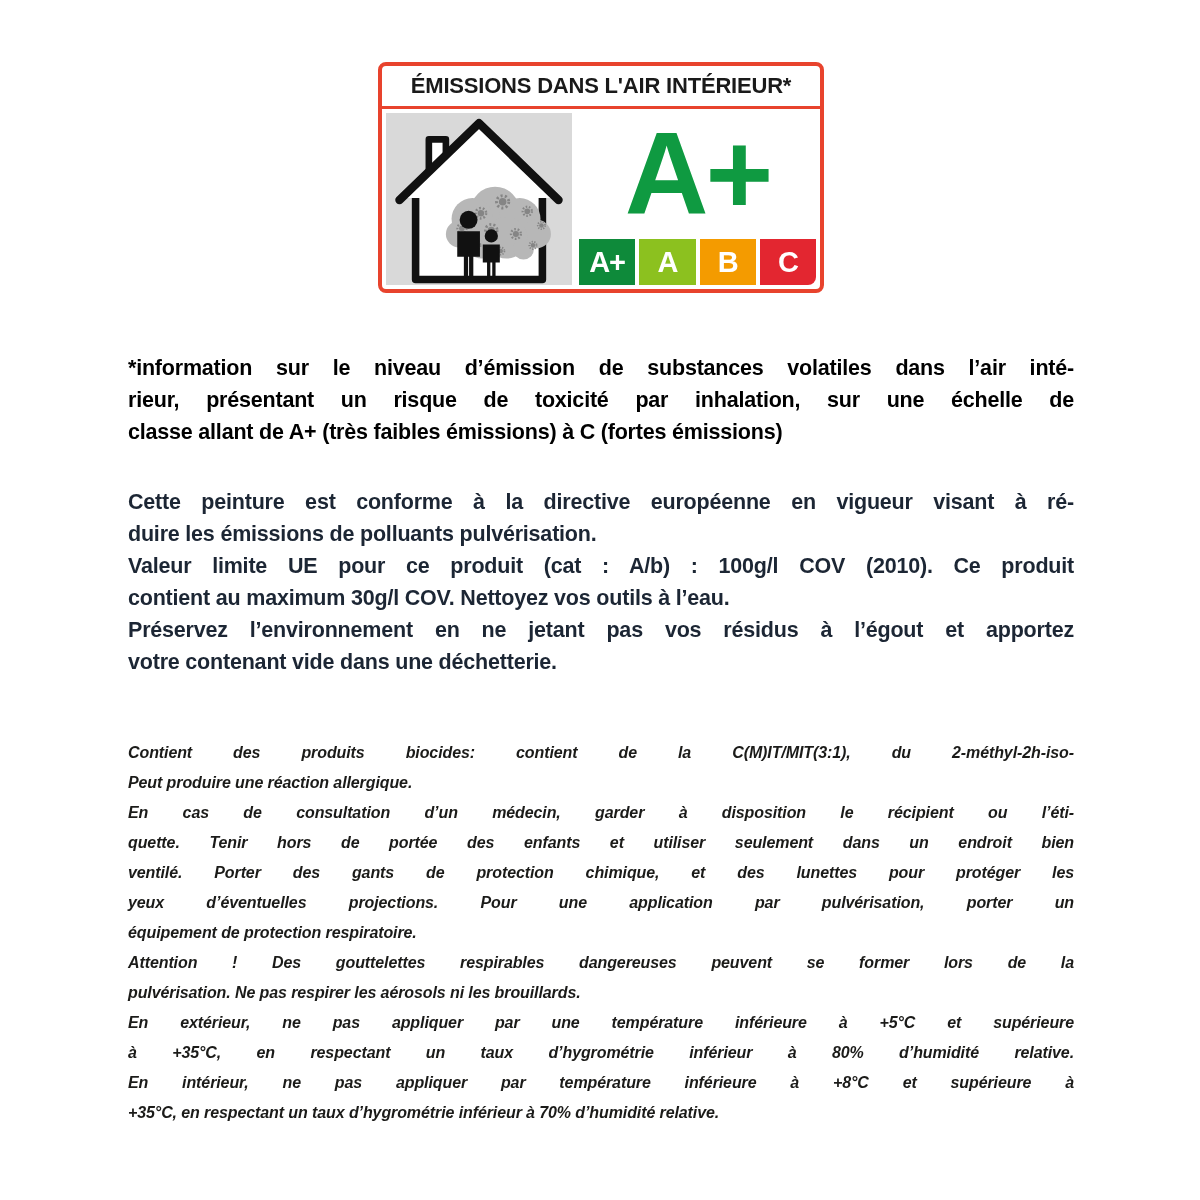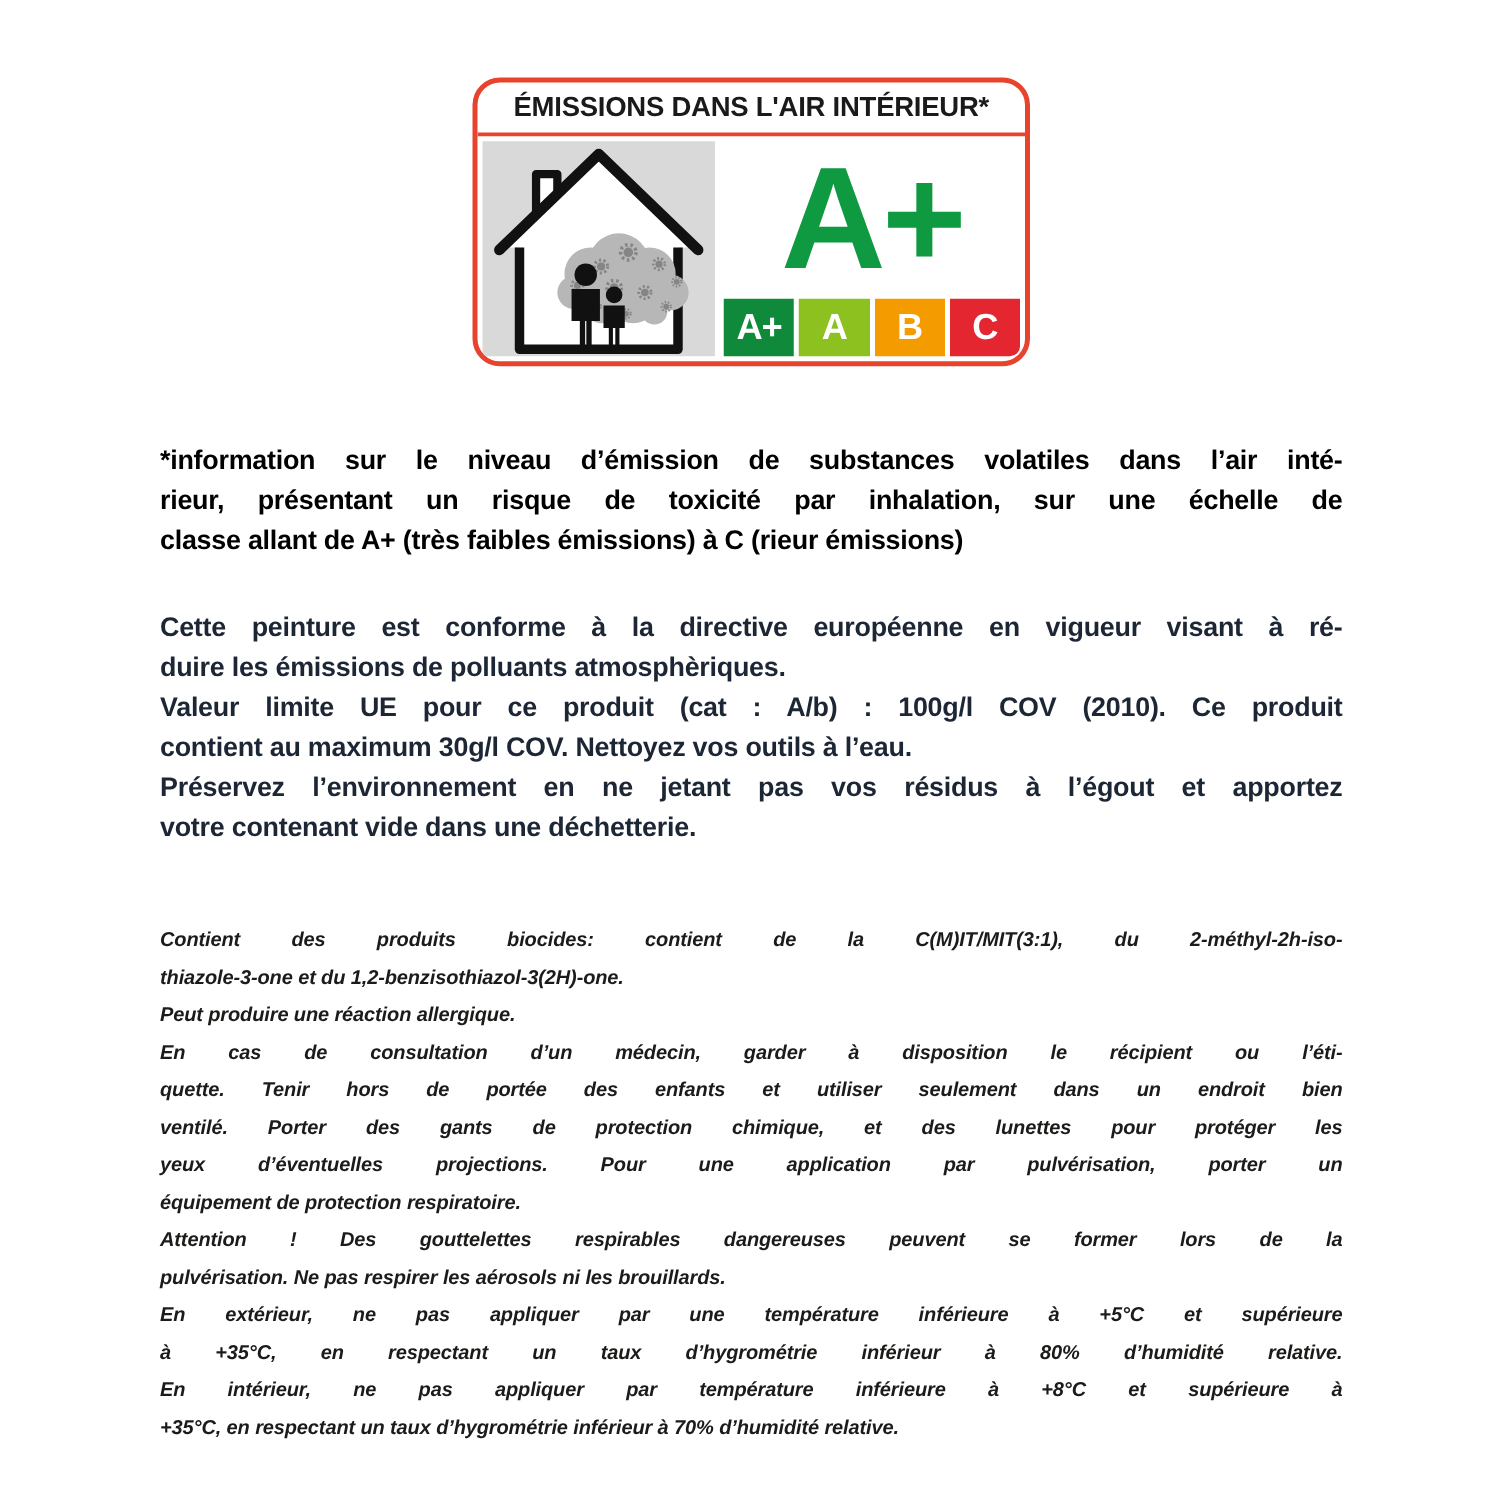--- a/index.html
+++ b/index.html
@@ -6,21 +6,21 @@
   body{
     width:1200px;height:1200px;background:#ffffff;
     font-family:"Liberation Sans", sans-serif;
     -webkit-font-smoothing:antialiased;
   }
   .page{position:relative;width:1200px;height:1200px;overflow:hidden;background:#fff;}
 
   
   .badge{
     position:absolute;left:378px;top:62px;width:446px;height:231px;
-    box-sizing:border-box;border:4px solid #e8432d;border-radius:22px;
+    box-sizing:border-box;border:4px solid #e8432d;border-radius:8px;
     background:#fff;display:flex;flex-direction:column;overflow:hidden;
   }
   .badge-header{
     height:40px;flex:0 0 40px;border-bottom:3px solid #e8432d;
     display:flex;align-items:center;justify-content:center;
     font-weight:bold;font-size:22px;letter-spacing:-0.2px;color:#1a1a1a;
     white-space:nowrap;
   }
   .badge-body{flex:1;display:flex;padding:4px;gap:7px;min-height:0;}
   .house-cell{
@@ -153,33 +153,32 @@
         </div>
       </div>
 
     </div>
   </div>
 
   <div class="textcol">
     <section class="para p-footnote">
         <div class="line stretch">*information sur le niveau d’émission de substances volatiles dans l’air inté-</div>
         <div class="line stretch">rieur, présentant un risque de toxicité par inhalation, sur une échelle de</div>
-        <div class="line">classe allant de A+ (très faibles émissions) à C (rieur émissions)</div>
+        <div class="line">classe allant de A+ (très faibles émissions) à C (fortes émissions)</div>
       </section>
     <section class="para p-regulatory">
         <div class="line stretch">Cette peinture est conforme à la directive européenne en vigueur visant à ré-</div>
-        <div class="line">duire les émissions de polluants atmosphèriques.</div>
+        <div class="line">duire les émissions de polluants pulvérisation.</div>
         <div class="line stretch">Valeur limite UE pour ce produit (cat : A/b) : 100g/l COV (2010). Ce produit</div>
         <div class="line">contient au maximum 30g/l COV. Nettoyez vos outils à l’eau.</div>
         <div class="line stretch">Préservez l’environnement en ne jetant pas vos résidus à l’égout et apportez</div>
         <div class="line">votre contenant vide dans une déchetterie.</div>
       </section>
     <section class="para p-safety">
         <div class="line stretch">Contient des produits biocides: contient de la C(M)IT/MIT(3:1), du 2-méthyl-2h-iso-</div>
-        <div class="line">thiazole-3-one et du 1,2-benzisothiazol-3(2H)-one.</div>
         <div class="line">Peut produire une réaction allergique.</div>
         <div class="line stretch">En cas de consultation d’un médecin, garder à disposition le récipient ou l’éti-</div>
         <div class="line stretch">quette. Tenir hors de portée des enfants et utiliser seulement dans un endroit bien</div>
         <div class="line stretch">ventilé. Porter des gants de protection chimique, et des lunettes pour protéger les</div>
         <div class="line stretch">yeux d’éventuelles projections. Pour une application par pulvérisation, porter un</div>
         <div class="line">équipement de protection respiratoire.</div>
         <div class="line stretch">Attention ! Des gouttelettes respirables dangereuses peuvent se former lors de la</div>
         <div class="line">pulvérisation. Ne pas respirer les aérosols ni les brouillards.</div>
         <div class="line stretch">En extérieur, ne pas appliquer par une température inférieure à +5°C et supérieure</div>
         <div class="line stretch">à +35°C, en respectant un taux d’hygrométrie inférieur à 80% d’humidité relative.</div>

